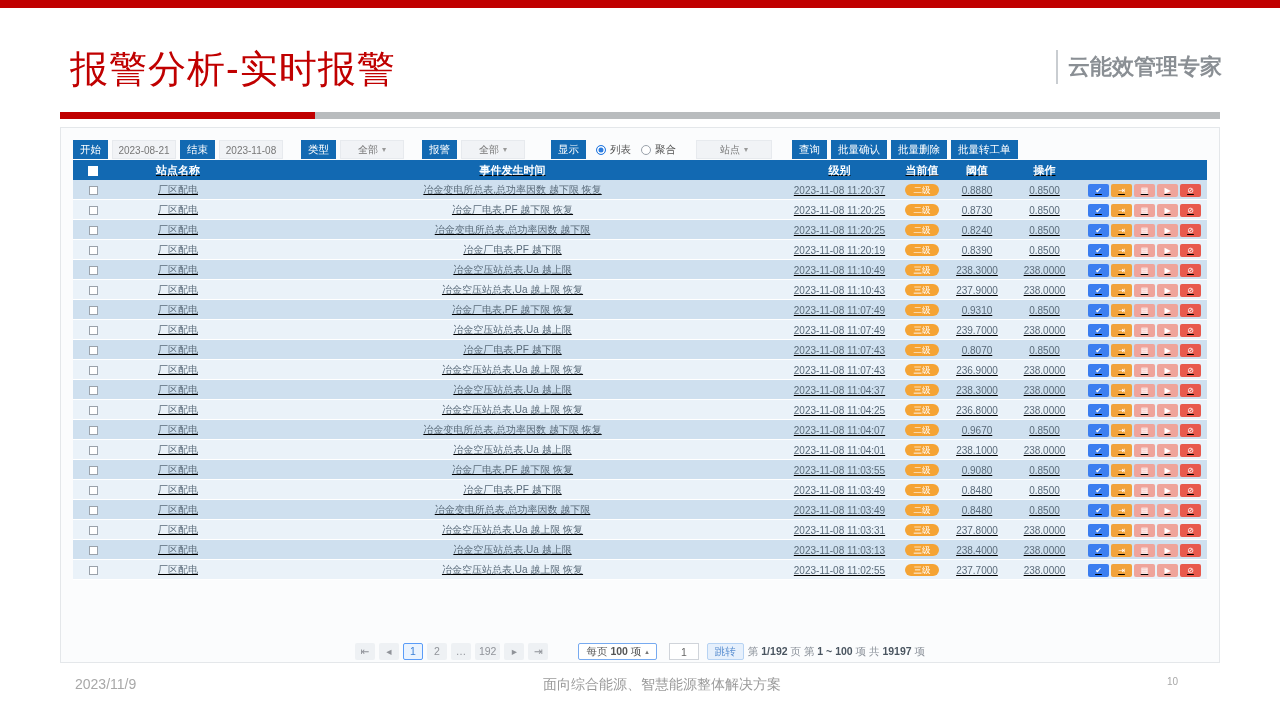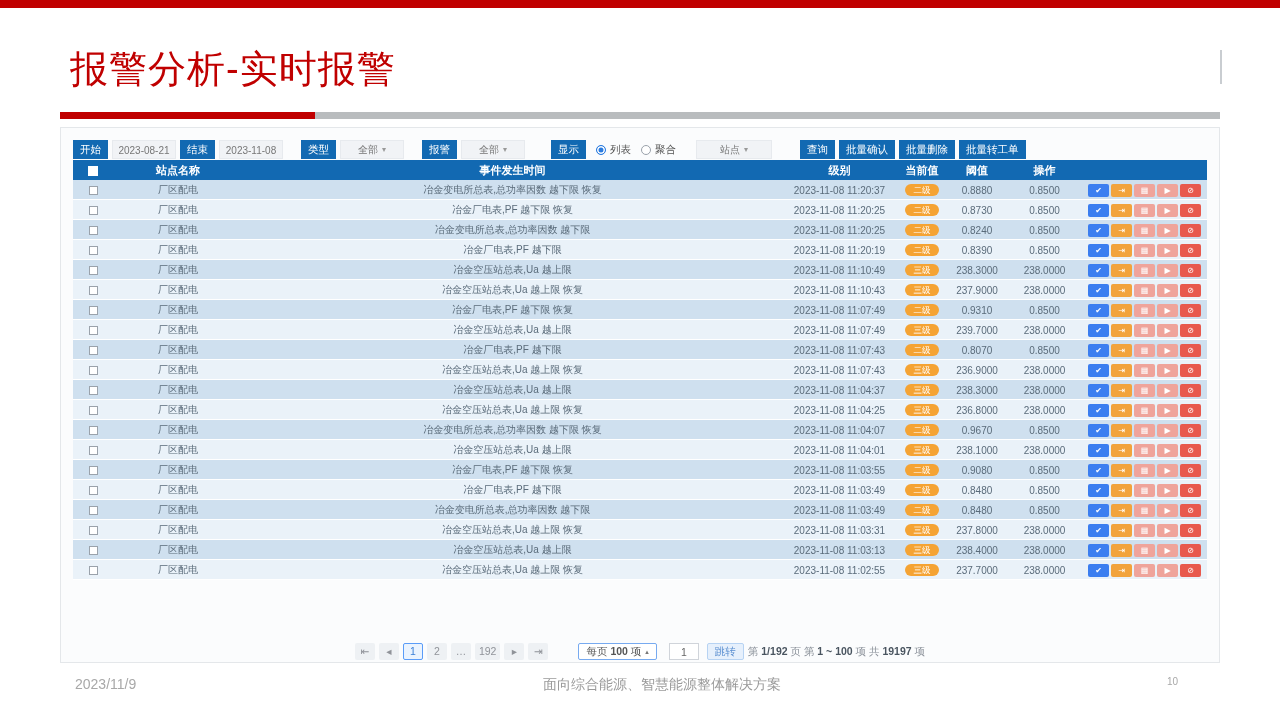--- a/index.html
+++ b/index.html
@@ -24,27 +24,27 @@
   .panel { position:absolute; left:60px; top:127px; width:1160px; height:536px;
            background:#fbfcfd; border:1px solid #e4e7ea; }
   
   .toolbar { position:absolute; left:12px; top:12px; height:19px; display:flex; align-items:center; gap:4px; white-space:nowrap; }
   .tb-label, .tb-btn { background:#1269b2; color:#fff; height:19px; line-height:19px; padding:0 7px; font-size:10.5px; }
   .tb-btn { cursor:pointer; }
   .tb-field { background:#f1f3f6; color:#777; height:19px; line-height:19px; width:64px; text-align:center; font-size:10px; border:1px solid #e7eaee; }
   .tb-select { display:flex; justify-content:center; align-items:center; gap:4px; }
   .tb-select .caret { font-size:8px; color:#999; }
   .station { width:76px; }
-  .ml14 { margin-left:14px; } .ml22 { margin-left:22px; } .ml10 { margin-left:10px; } .ml12 { margin-left:24px; }
+  .ml14 { margin-left:14px; } .ml22 { margin-left:22px; } .ml10 { margin-left:10px; } .ml12 { margin-left:16px; }
   .radio-group { display:flex; align-items:center; gap:10px; margin:0 6px; font-size:10.5px; color:#555; }
   .radio-opt { display:flex; align-items:center; gap:4px; cursor:pointer; }
   .radio-dot { width:10px; height:10px; border-radius:50%; border:1px solid #2b7ce0; background:#2b7ce0; box-shadow: inset 0 0 0 1.5px #fff; }
   .radio-dot.off { background:#fff; border:1px solid #9aa2ab; box-shadow:none; }
   
-  .table { position:absolute; left:12px; right:12px; top:32px; }
+  .table { position:absolute; left:12px; right:12px; top:32px;text-decoration:underline; }
   .grid-row { display:grid; grid-template-columns: 40px 130px 1fr 115px 50px 60px 75px 125px; align-items:center; text-align:center; }
   .thead { background:#1269b2; color:#fff; height:20px; font-size:11px; font-weight:bold; }
   .row { height:20px; font-size:10px; color:#5a6b7a; border-bottom:1px solid #ffffff; }
   .row.odd { background:#cfe0ef; }
   .row.even { background:#eaf2f9; }
   .cb { display:inline-block; width:9px; height:9px; background:#fff; border:1px solid #9aa2ab; vertical-align:middle; cursor:pointer; }
   .thead .cb { border:1px solid #fff; width:10px; height:10px; }
   .badge { display:inline-block; width:34px; font-size:8.5px; line-height:12px; border-radius:7px; background:#f5a333; color:#fff; }
   .actions-cell { display:flex; justify-content:center; align-items:center; gap:2px; height:20px; }
   .act { display:inline-block; width:21px; height:13px; border-radius:2px; color:#fff; font-size:8px; line-height:13px; text-align:center; cursor:pointer; }
@@ -66,20 +66,21 @@
 </style>
 </head>
 <body>
 
 <div class="topbar"></div>
 
 <div class="slide-title">报警分析-实时报警</div>
 
 <div class="logo">
   <span class="logo-div"></span>
+  <span class="logo-tag">云能效管理专家</span>
 </div>
 
 <div class="title-rule">
   <div class="title-rule-red"></div>
 </div>
 
 <div class="panel">
 
   <div class="toolbar">
     <span class="tb-label">开始</span>

